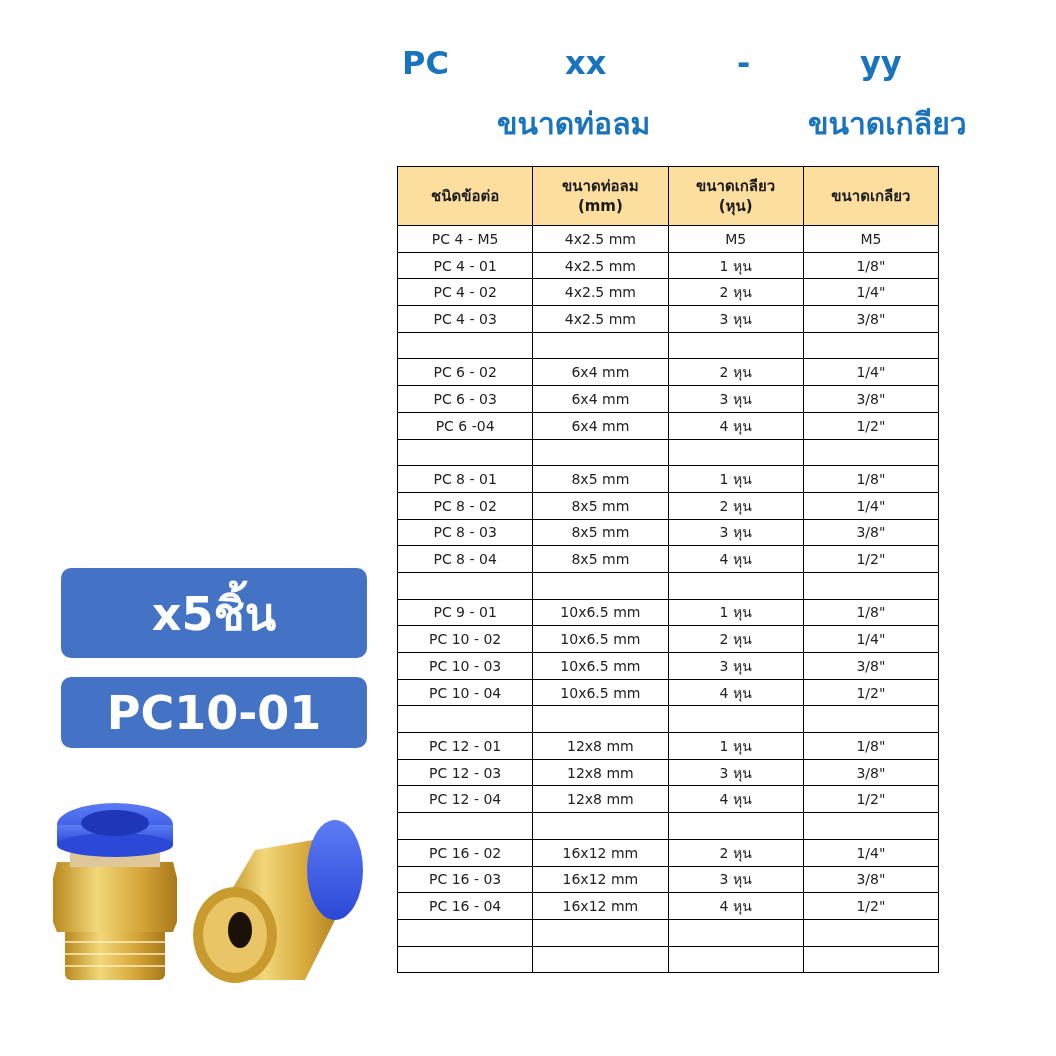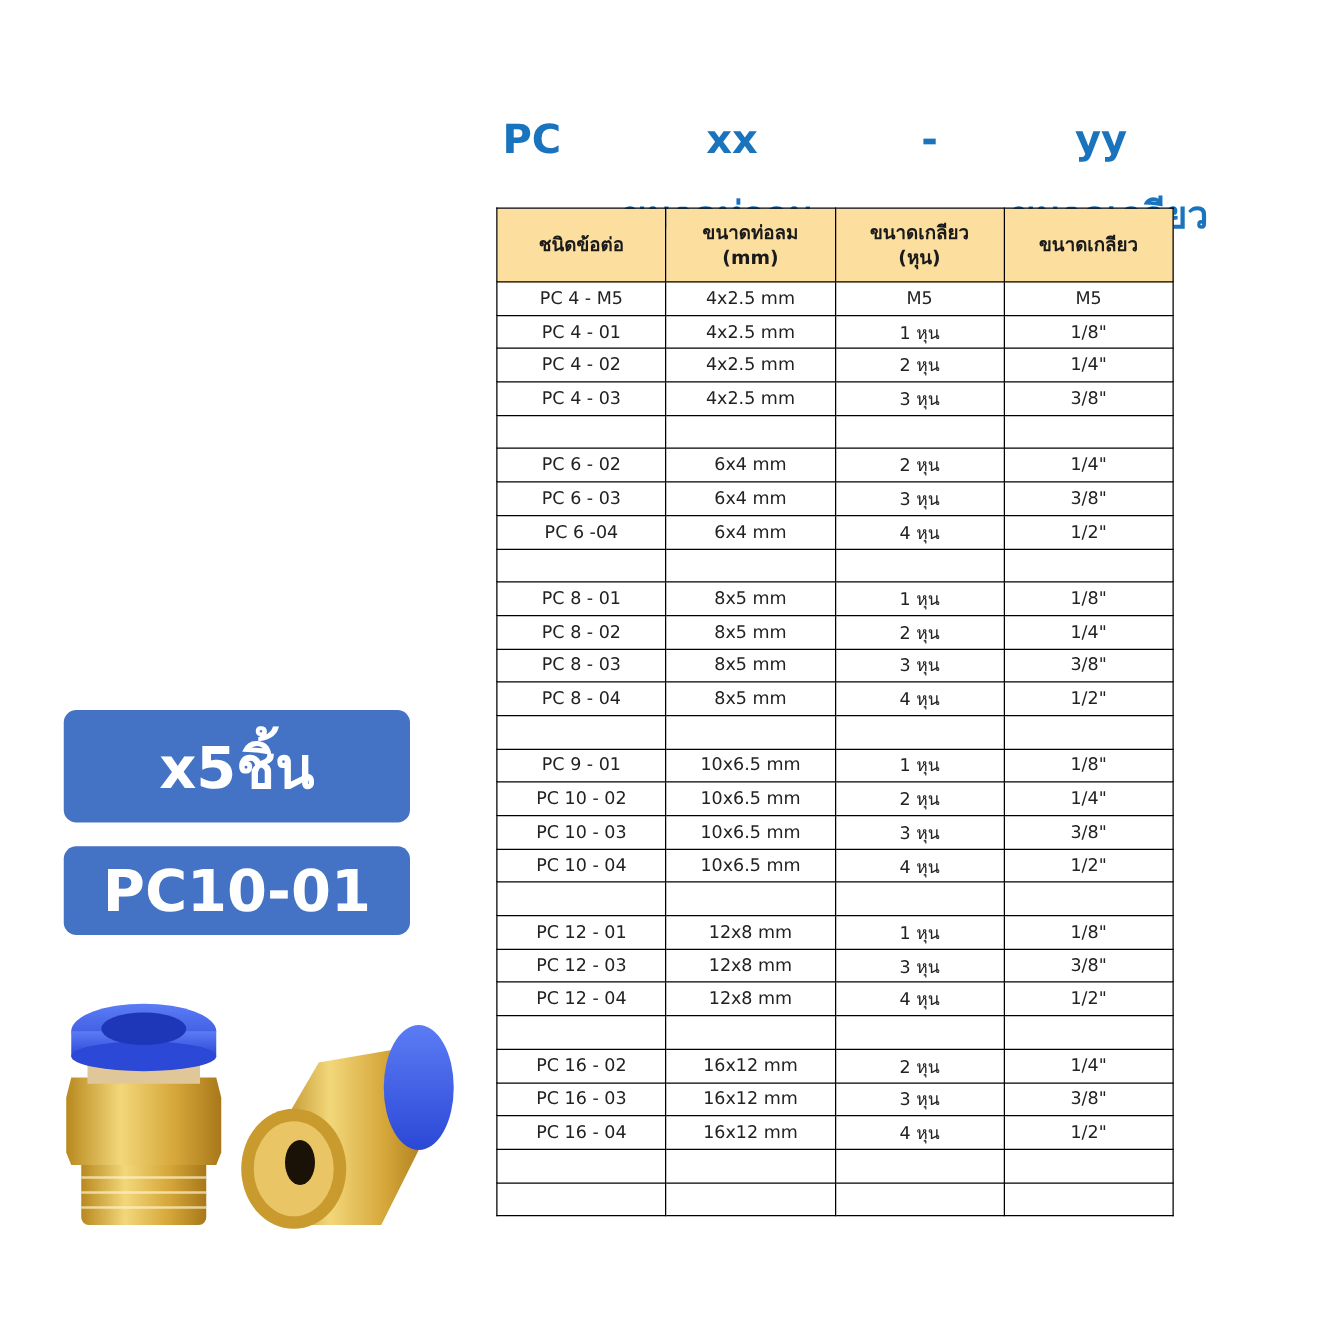--- a/index.html
+++ b/index.html
@@ -1,20 +1,20 @@
 <!DOCTYPE html>
 <html><head>
   <meta charset="utf-8">
   <style>
     html, body { margin:0; padding:0; background:#ffffff; }
     body { width:1056px; height:1056px; position:relative; overflow:hidden; font-family:"DejaVu Sans", sans-serif; }
-    .hdr-line { position:absolute; color:#1a73bd; font-weight:bold; font-family:"DejaVu Sans", sans-serif;margin-top:48px; }
+    .hdr-line { position:absolute; color:#1a73bd; font-weight:bold; font-family:"DejaVu Sans", sans-serif; }
     .hdr-code { font-size:32px; top:44px; }
     .hdr-thai { font-size:30px; top:100px; }
-    .badge { position:absolute; left:51px; width:277px; background:#4472c4; color:#fff; border-radius:10px;
+    .badge { position:absolute; left:61px; width:306px; background:#4472c4; color:#fff; border-radius:10px;
              display:flex; align-items:center; justify-content:center; font-weight:bold; font-family:"DejaVu Sans", sans-serif; }
     .badge-qty { top:568px; height:90px; font-size:46px; }
     .badge-model { top:677px; height:71px; font-size:46px; }
     table.spec { position:absolute; left:397px; top:166px; border-collapse:collapse; width:542px; table-layout:fixed;
                  font-family:"DejaVu Sans", sans-serif; color:#222; }
     table.spec th, table.spec td { border:1.5px solid #000; text-align:center; padding:0; }
     table.spec th { background:#fcdf9e; height:58px; font-size:15px; font-weight:bold; line-height:20px; color:#1a1a1a; }
     table.spec td { height:25.7px; font-size:14px; }
     .fitting { position:absolute; left:45px; top:790px; width:320px; height:195px; }
   </style>

